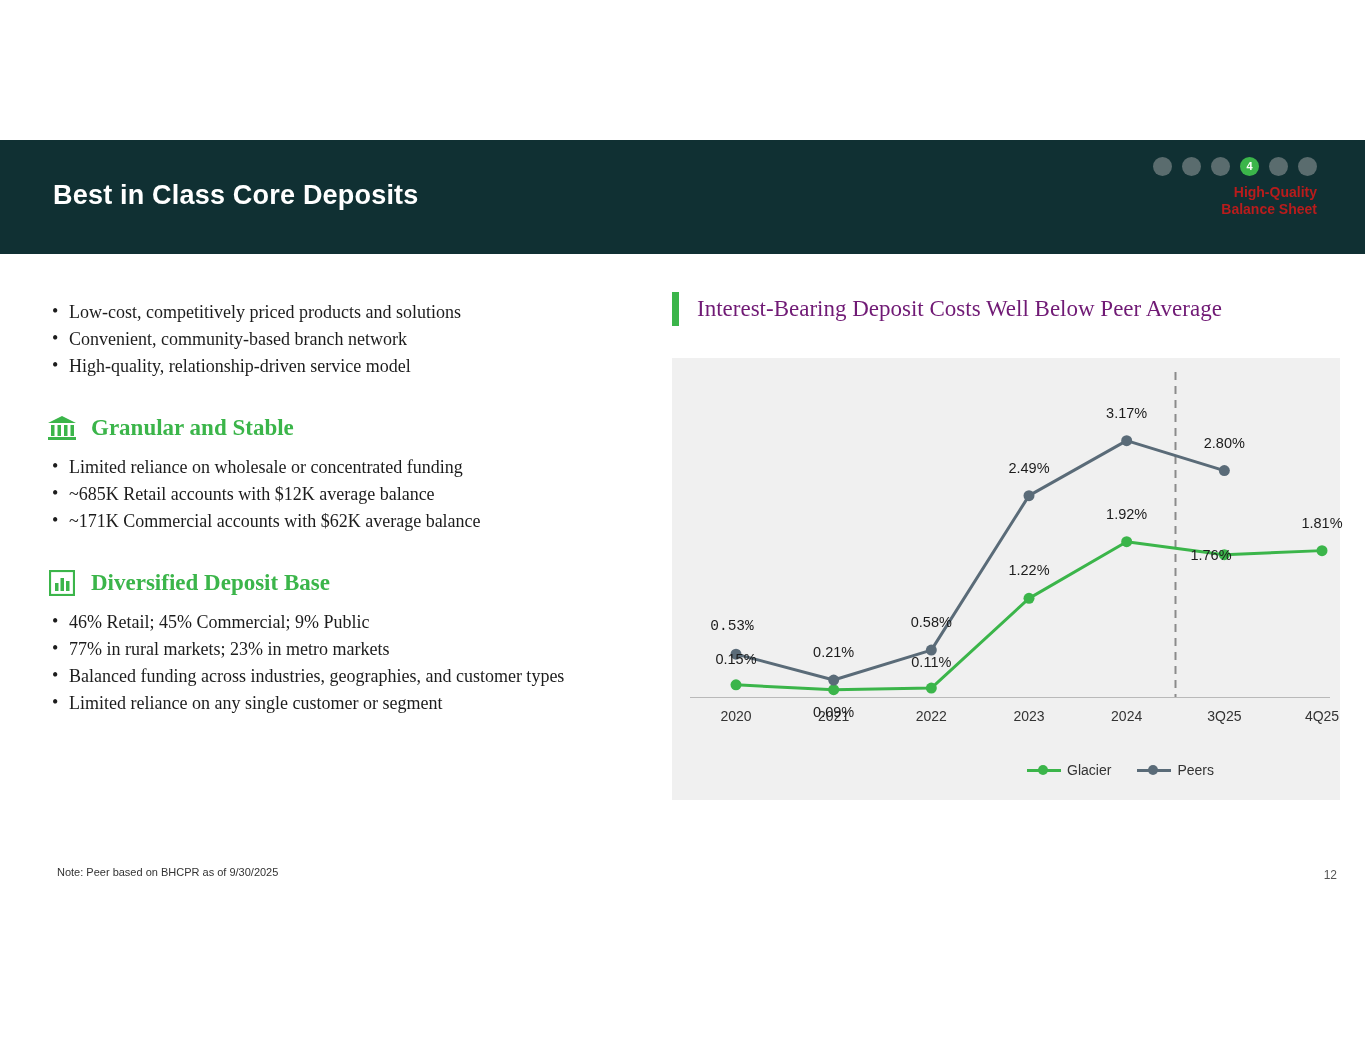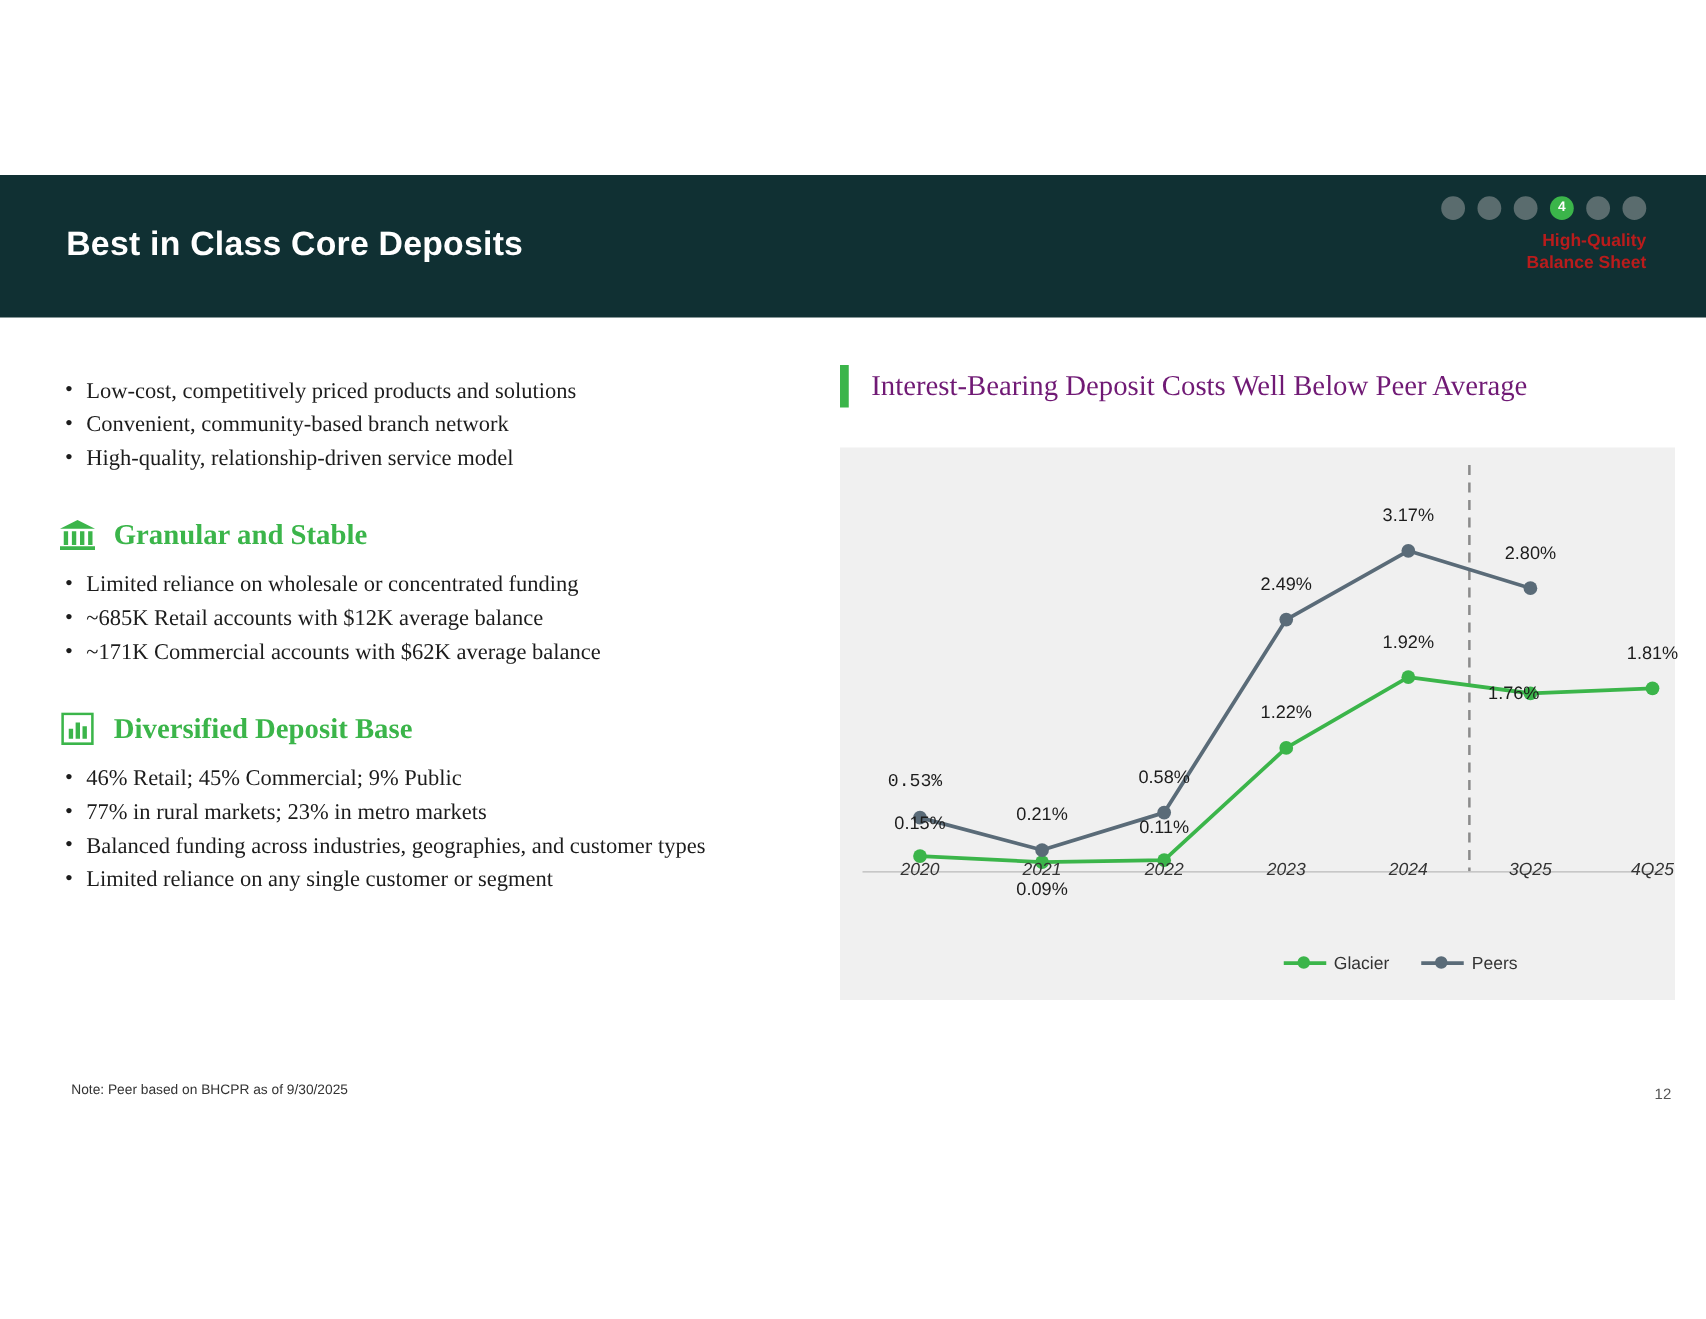--- a/index.html
+++ b/index.html
@@ -30,21 +30,21 @@
 
   
   .chart-head{position:absolute;left:672px;top:292px;display:flex;align-items:center;gap:18px;}
   .chart-head .bar{width:7px;height:34px;background:#3bb54a;}
   .chart-head .txt{font-family:"Liberation Serif",serif;font-size:23px;color:#701a75;}
 
   .chart-box{position:absolute;left:672px;top:358px;width:668px;height:442px;background:#f0f0f0;}
   .plot{position:absolute;left:0;top:0;width:668px;height:442px;}
   .axis-line{position:absolute;left:18px;top:339px;width:640px;height:1px;background:#b9b9b9;}
 
-  .xlabels{position:absolute;left:0;top:329px;width:632px;height:20px;font-style:italic;}
+  .xlabels{position:absolute;left:0;top:350px;width:632px;height:20px;}
   .xlabels span{position:absolute;font-size:14px;color:#333333;transform:translateX(-50%);}
 
   .dlabel{position:absolute;font-size:14.5px;color:#1c1c1c;white-space:nowrap;transform:translate(-50%,0);}
 
   .legend{position:absolute;left:0;top:404px;width:807px;display:flex;justify-content:center;align-items:flex-start;gap:26px;padding-left:45px;}
   .legend-item{display:flex;align-items:center;gap:6px;font-size:14px;color:#333333;}
   .leg-line{width:34px;height:3px;position:relative;}
   .leg-dot{position:absolute;left:11px;top:-3.5px;width:10px;height:10px;border-radius:50%;}
 
   

